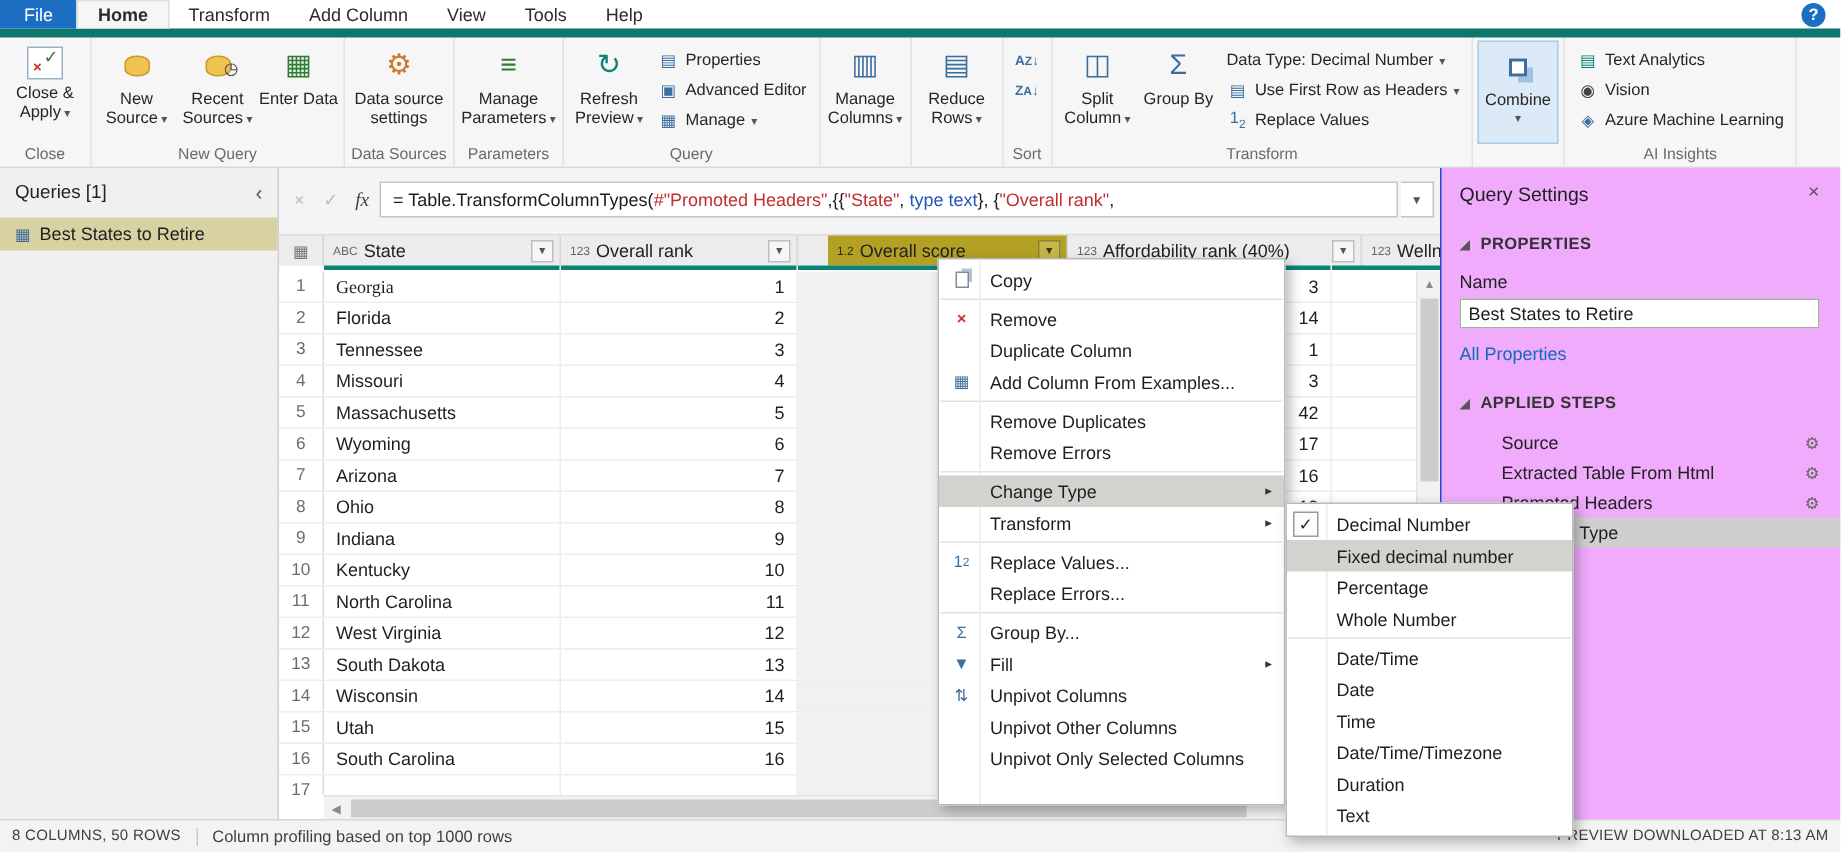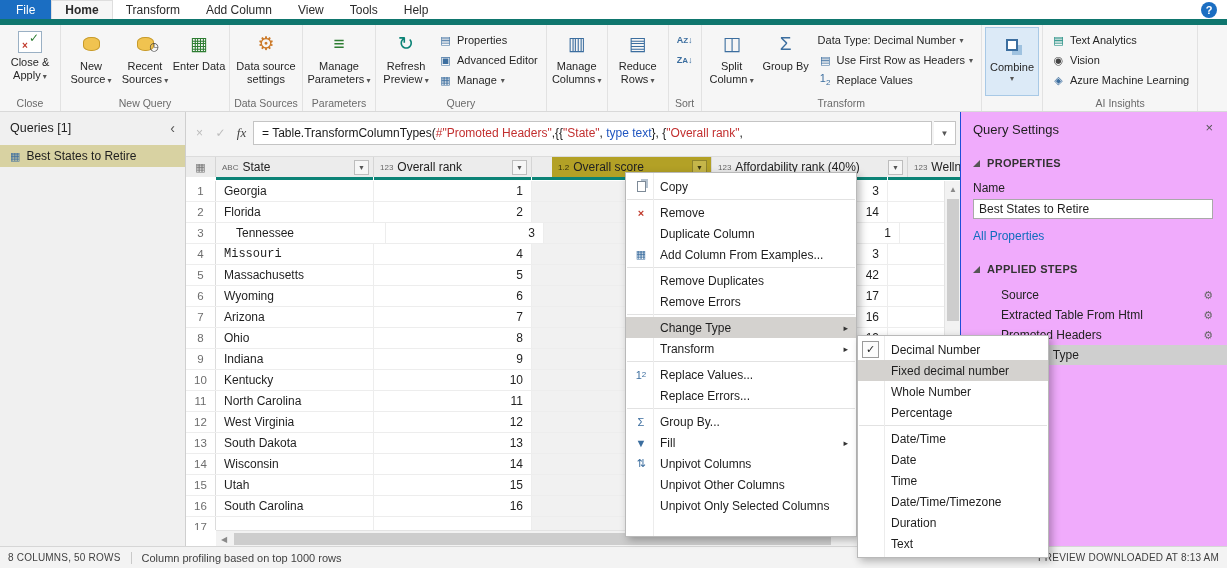--- a/index.html
+++ b/index.html
@@ -383,45 +383,45 @@
   <div class="gqual" id="grid-quality">
       <i style="width: 157px;"></i>
       <i style="width: 157px;"></i>
       <i style="width: 159px;"></i>
       <i style="width: 195px;"></i>
       <i style="width: 119px;"></i>
     </div>
   <div class="grows" id="grid-rows">
       <div class="trow">
         <div class="tnum">1</div>
-        <div class="tcell" style="width: 158px;">Georgia</div>
+        <div class="tcell" style="width: 158px; font-family: Liberation Serif, serif;">Georgia</div>
         <div class="tcell num" style="width: 158px;">1</div>
         <div class="tcell num selcol" style="width: 160px;"></div>
         <div class="tcell num" style="width: 196px;">3</div>
         <div class="tcell num" style="width: 120px;"></div>
       </div>
       <div class="trow">
         <div class="tnum">2</div>
         <div class="tcell" style="width: 158px;">Florida</div>
         <div class="tcell num" style="width: 158px;">2</div>
         <div class="tcell num selcol" style="width: 160px;"></div>
         <div class="tcell num" style="width: 196px;">14</div>
         <div class="tcell num" style="width: 120px;"></div>
       </div>
       <div class="trow">
         <div class="tnum">3</div>
-        <div class="tcell" style="width: 158px; margin-left: 12px;">Tennessee</div>
+        <div class="tcell" style="width: 158px;">Tennessee</div>
         <div class="tcell num" style="width: 158px;">3</div>
         <div class="tcell num selcol" style="width: 160px;"></div>
         <div class="tcell num" style="width: 196px;">1</div>
         <div class="tcell num" style="width: 120px;"></div>
       </div>
       <div class="trow">
         <div class="tnum">4</div>
-        <div class="tcell" style="width: 158px; font-family: Liberation Mono, monospace;">Missouri</div>
+        <div class="tcell" style="width: 158px;">Missouri</div>
         <div class="tcell num" style="width: 158px;">4</div>
         <div class="tcell num selcol" style="width: 160px;"></div>
         <div class="tcell num" style="width: 196px;">3</div>
         <div class="tcell num" style="width: 120px;"></div>
       </div>
       <div class="trow">
         <div class="tnum">5</div>
         <div class="tcell" style="width: 158px;">Massachusetts</div>
         <div class="tcell num" style="width: 158px;">5</div>
         <div class="tcell num selcol" style="width: 160px;"></div>
@@ -645,25 +645,25 @@
 
 <div class="smenu" id="type-submenu" style="top: 335px;">
     <div class="sitem">
       <span class="scheck">✓</span>
       <span>Decimal Number</span>
     </div>
     <div class="sitem hl">
       <span>Fixed decimal number</span>
     </div>
     <div class="sitem">
+      <span>Percentage</span>
+    </div>
+    <div class="sitem">
       <span>Whole Number</span>
     </div>
-    <div class="sitem">
-      <span>Percentage</span>
-    </div>
     <div class="msep"></div>
     <div class="sitem">
       <span>Date/Time</span>
     </div>
     <div class="sitem">
       <span>Date</span>
     </div>
     <div class="sitem">
       <span>Time</span>
     </div>

